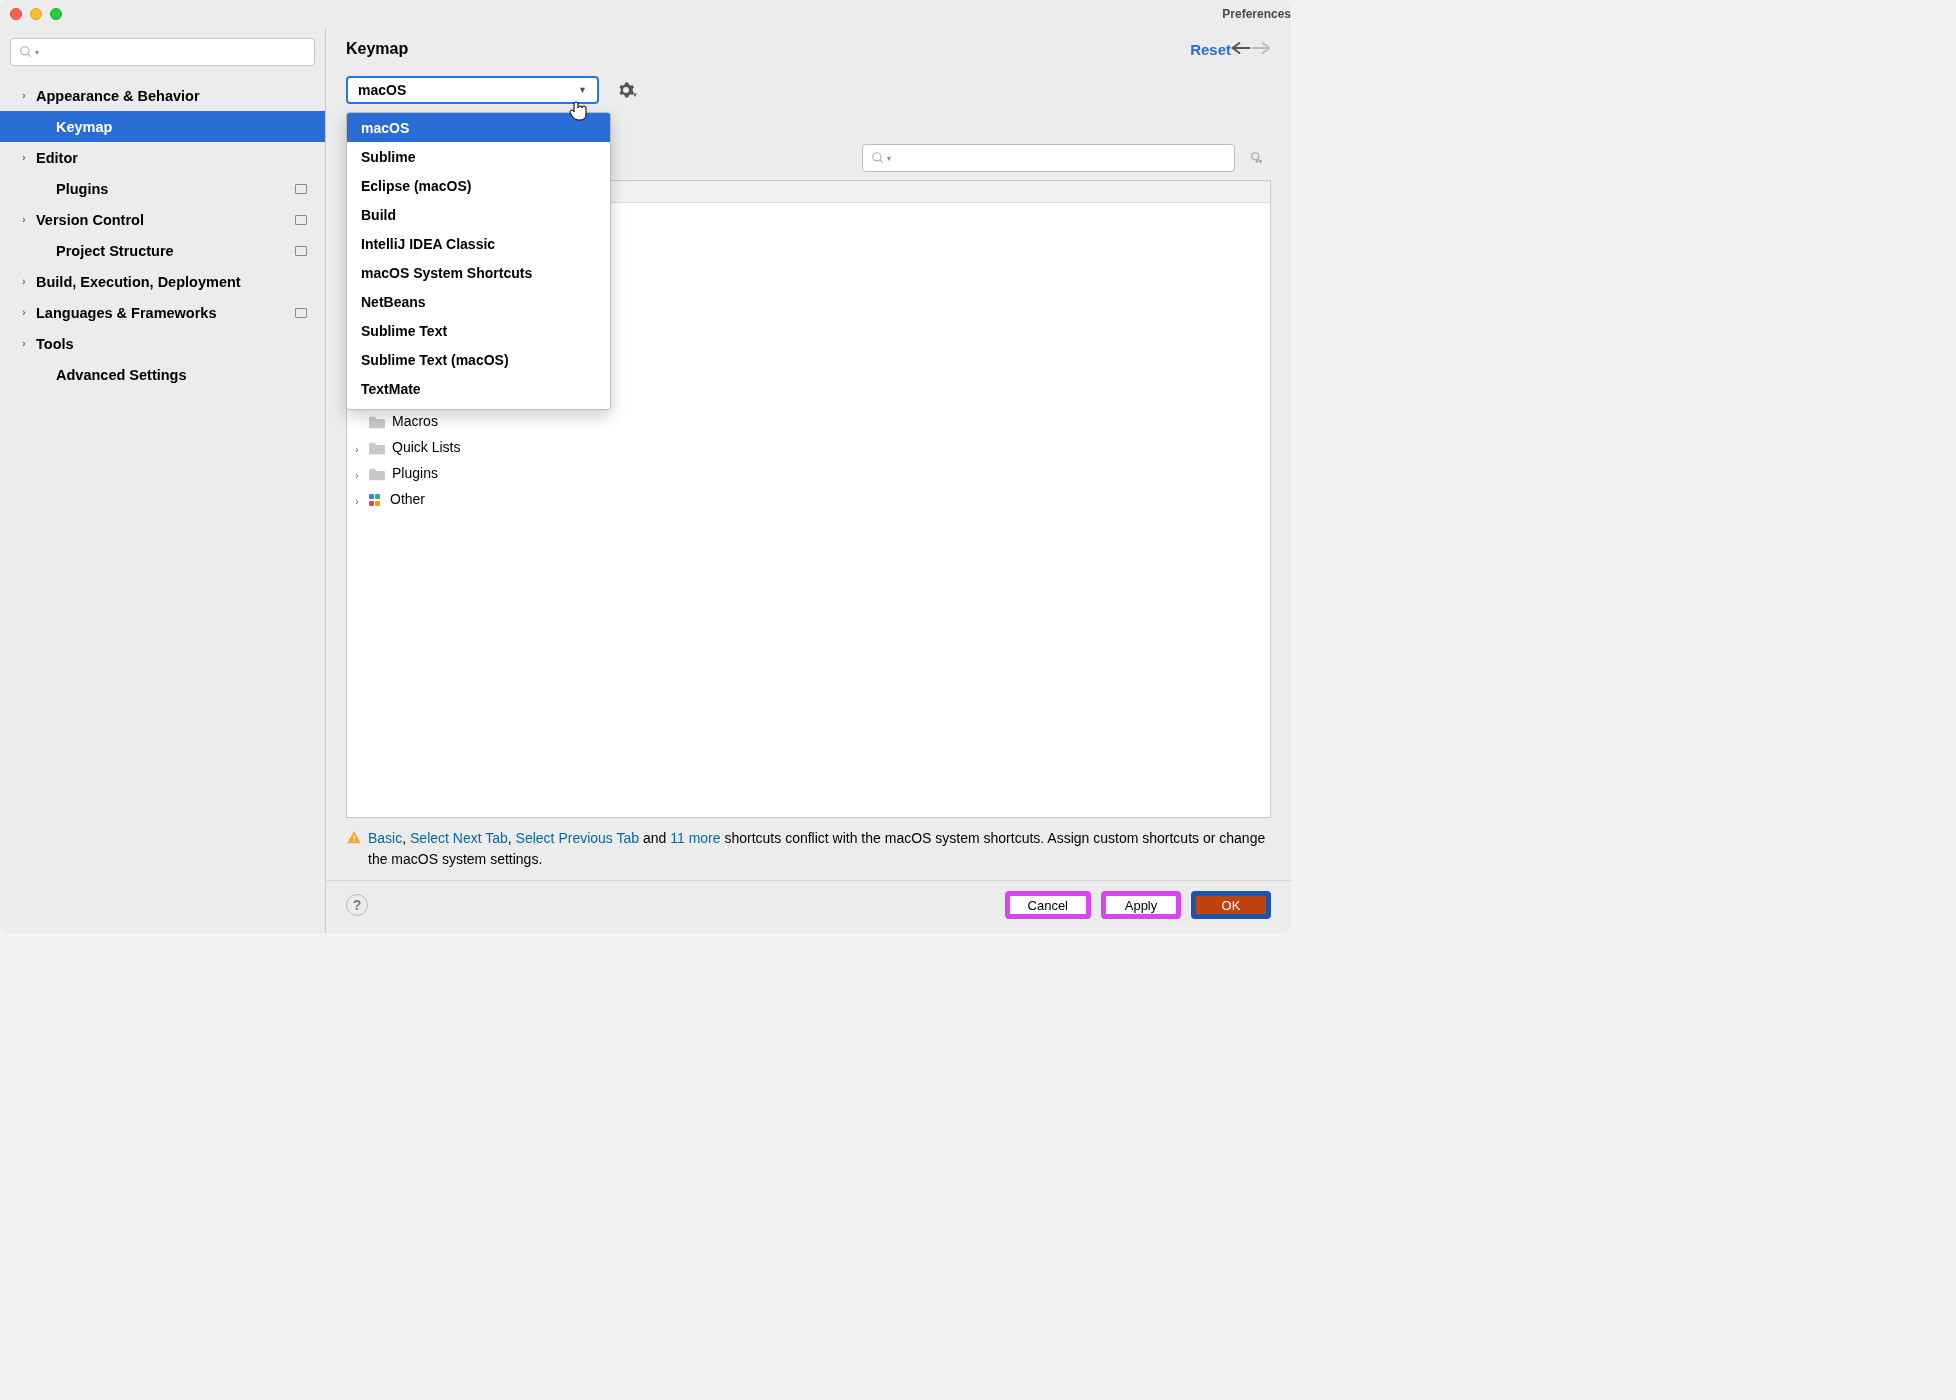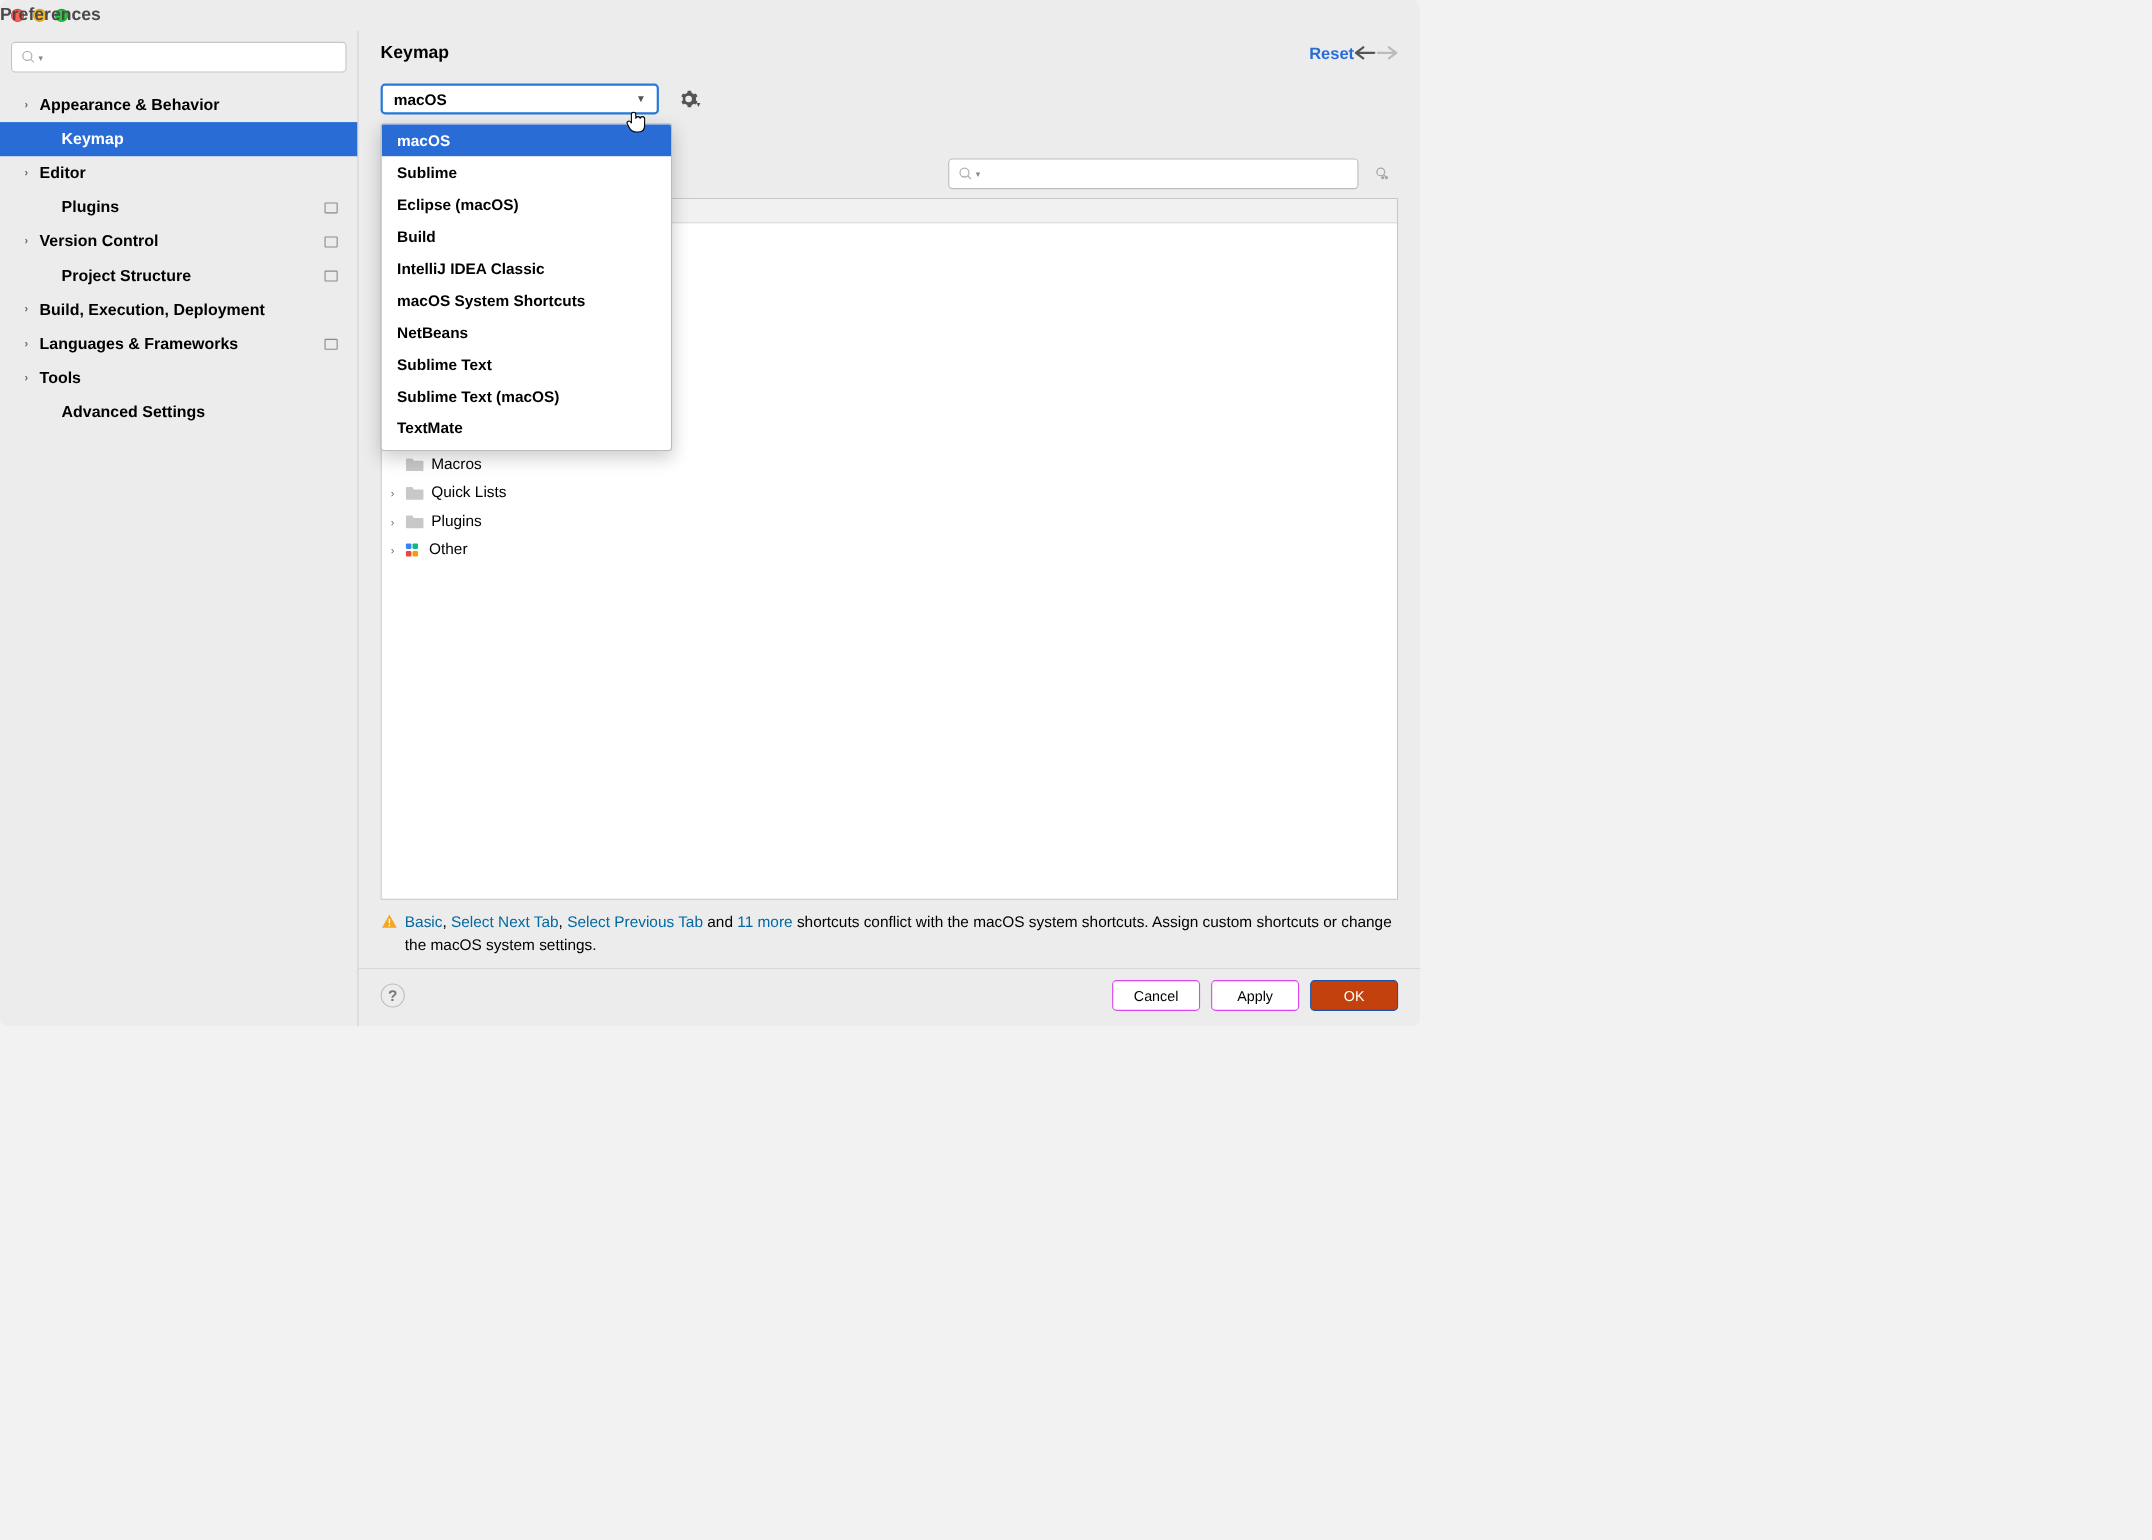--- a/index.html
+++ b/index.html
@@ -14,21 +14,21 @@
     }
     .window { width: 100%; height: 100%; display: flex; flex-direction: column; background: #ececec; border-radius: 8px; overflow: hidden; }
 
     
     .titlebar { height: 28px; display: flex; align-items: center; padding: 0 10px; position: relative; background: #ececec; }
     .traffic-lights { display: flex; gap: 8px; }
     .traffic-dot { width: 12px; height: 12px; border-radius: 50%; }
     .red { background: #ff5f57; border: 0.5px solid #e0443e; }
     .yellow { background: #febc2e; border: 0.5px solid #dea123; }
     .green { background: #28c840; border: 0.5px solid #1dad2b; }
-    .titlebar-title { position: absolute; left: 0; right: 0; text-align: left; font-weight: 600; font-size: 16px; color: #4a4a4a; }
+    .titlebar-title { position: absolute; left: 0; right: 0; text-align: right; font-weight: 600; font-size: 12px; color: #4a4a4a; }
 
     
     .body { flex: 1; display: flex; overflow: hidden; }
 
     
     .sidebar { width: 326px; border-right: 1px solid #c9c9c9; background: #ececec; display: flex; flex-direction: column; }
     .sidebar-search-wrap { padding: 10px 10px 10px 10px; }
     .sidebar-search { width: 100%; height: 28px; background: #fff; border: 1px solid #c5c5c5; border-radius: 4px; display: flex; align-items: center; padding: 0 8px; }
     .sidebar-search svg { width: 14px; height: 14px; opacity: 0.45; }
     .sidebar-tree { flex: 1; overflow: auto; padding-top: 4px; }
@@ -82,21 +82,21 @@
     .touchbar-row { display: flex; align-items: center; padding: 4px 20px; font-size: 14px; gap: 8px; }
     .touchbar-row input[type=checkbox] { width: 14px; height: 14px; }
 
     .conflict-row { display: flex; align-items: flex-start; padding: 4px 20px 10px 20px; font-size: 14px; line-height: 1.5; }
     .warn-icon { width: 16px; height: 16px; margin-right: 6px; flex-shrink: 0; margin-top: 2px; }
     .conflict-text .link { color: #0369a1; margin-top: 38px; }
 
     .footer { display: flex; align-items: center; padding: 10px 20px 14px 20px; gap: 10px; border-top: 1px solid #d8d8d8; }
     .help-btn { width: 22px; height: 22px; border: 1px solid #bdbdbd; border-radius: 50%; display:flex; align-items:center; justify-content:center; font-size: 14px; color: #777; font-weight: 700; }
     .footer-spacer { flex: 1; }
-    .btn { height: 28px; padding: 0 18px; border: 1px solid #d946ef; background: #fff; border-radius: 4px; font-size: 13px; display:flex; align-items:center; justify-content:center; min-width: 80px; }
+    .btn { height: 28px; padding: 0 18px; border: 5px solid #d946ef; background: #fff; border-radius: 4px; font-size: 13px; display:flex; align-items:center; justify-content:center; min-width: 80px; }
     .btn.primary { background: #c2410c; color: #fff; border-color: #1d53ad; }
 
     .cursor-hand { position: absolute; top: 24px; left: 222px; z-index: 200; font-size: 18px; pointer-events: none; }
   </style>
 </head>
 <body>
 
 <div class="window">
 
   <div class="titlebar">

